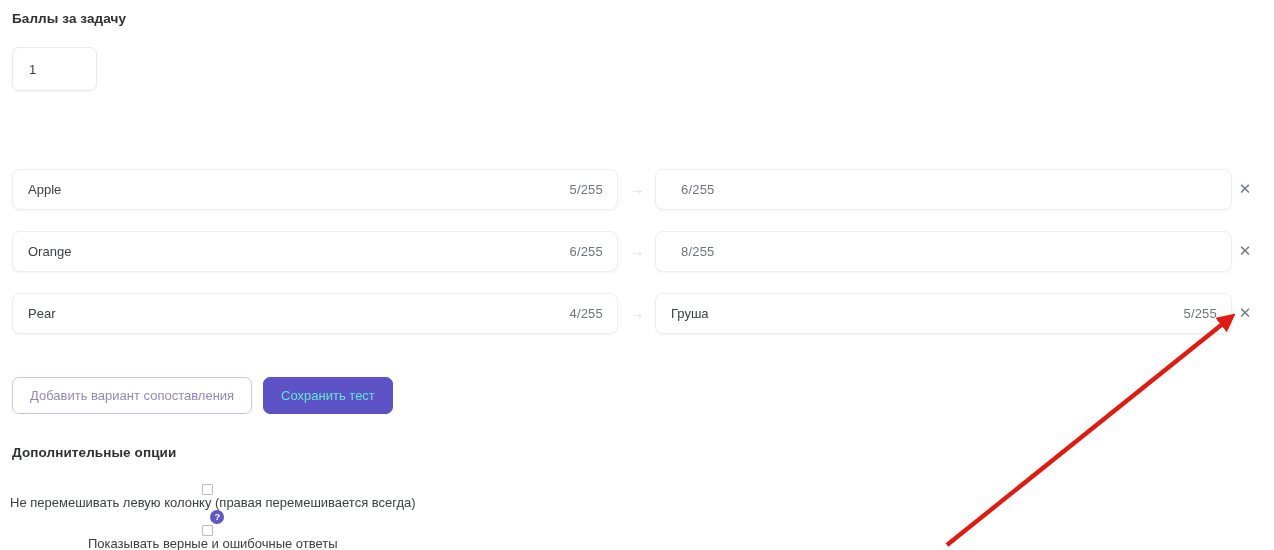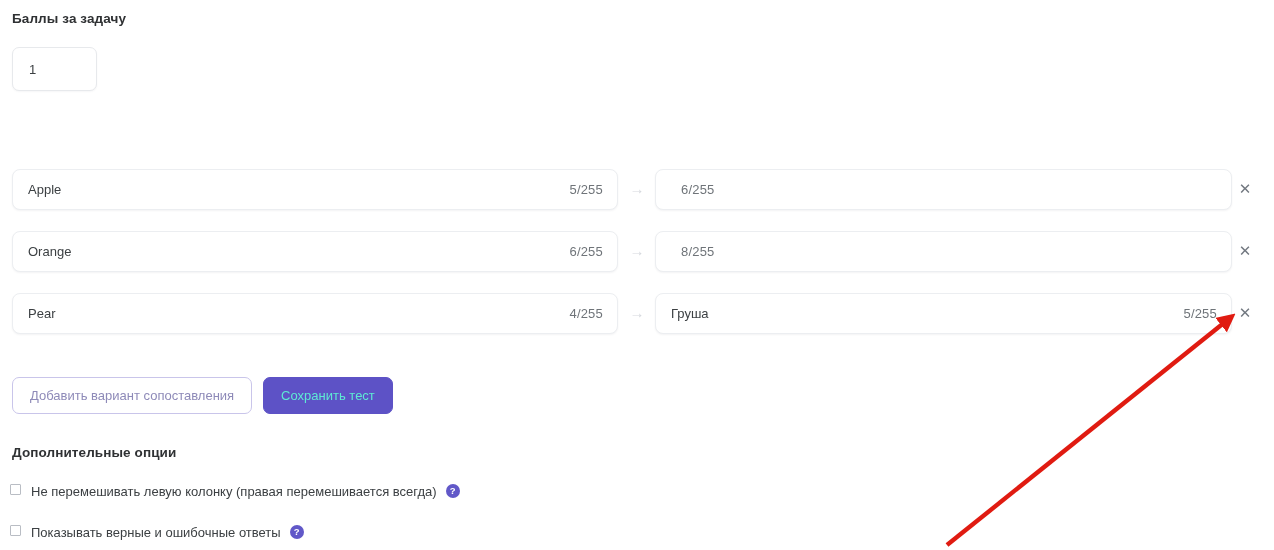--- a/index.html
+++ b/index.html
@@ -162,23 +162,24 @@
   }
 
   
   .options {
     position: absolute;
     left: 10px;
     top: 484px;
   }
   .option-row {
     display: flex;
-    align-items: flex-start;
+    align-items: center;
     height: 18px;
     margin-bottom: 23px;
+    flex-direction: column;
   }
   .checkbox {
     width: 11px;
     height: 11px;
     box-sizing: border-box;
     border: 1px solid #b9bdc4;
     border-radius: 1px;
     background: #ffffff;
     margin-right: 10px;
     flex: 0 0 auto;

